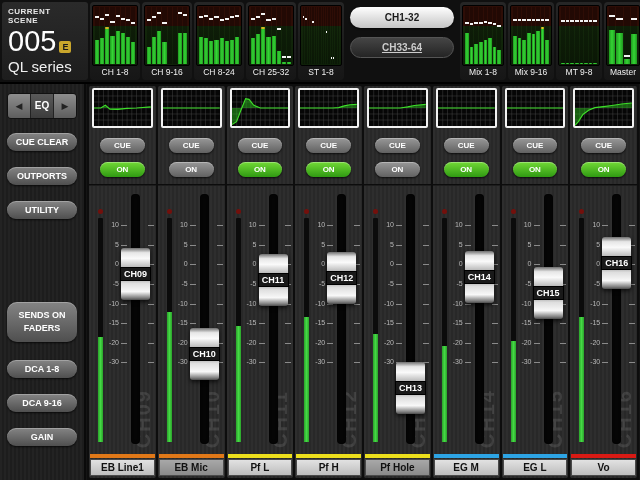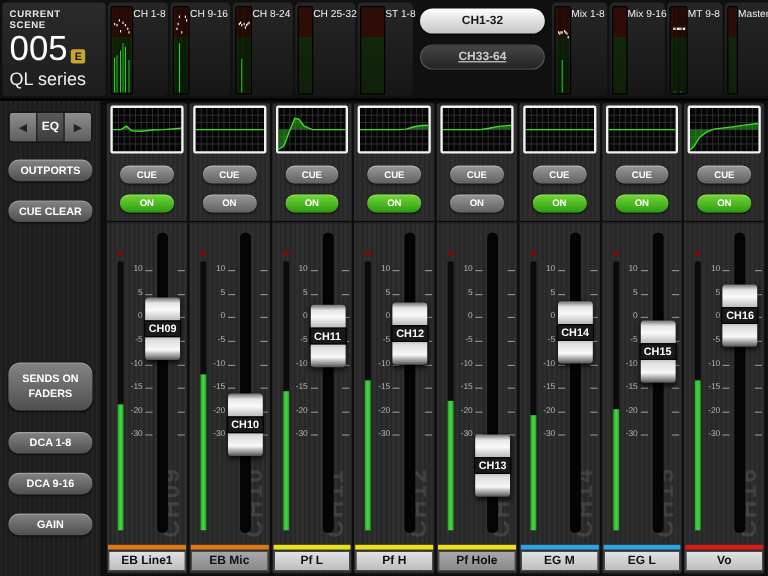--- a/index.html
+++ b/index.html
@@ -13,21 +13,21 @@
                border-radius:3px;padding:5px 6px;box-sizing:border-box;}
   .scene-label{font-size:8px;letter-spacing:.5px;color:#e8e8e8;font-weight:bold;}
   .scene-row{display:flex;align-items:flex-end;gap:3px;margin-top:1px;}
   .scene-number{font-size:29px;line-height:30px;color:#fff;}
   .scene-edit{width:12px;height:12px;background:#c9a62c;border-radius:2px;color:#1a1a1a;
               font-size:9px;font-weight:bold;text-align:center;line-height:12px;margin-bottom:3px;}
   .scene-series{font-size:15px;color:#f0f0f0;margin-top:2px;}
 
   #meter-row{display:flex;gap:2px;flex:1;}
   .mtile{background:linear-gradient(180deg,#262626,#161616);border-radius:4px;
-         display:flex;flex-direction:row;padding:3px 2px 1px;box-sizing:border-box;}
+         display:flex;flex-direction:column;padding:3px 2px 1px;box-sizing:border-box;}
   .mscreen{flex:1;border:1px solid #000;border-radius:2px;position:relative;display:flex;
            align-items:flex-end;gap:1px;padding:1px 2px;box-sizing:border-box;
            background:linear-gradient(180deg,#2e0d06 0%,#2e0d06 34%,#13270b 34%,#0e2008 100%);}
   .mcol{flex:1;position:relative;height:100%;background:rgba(0,0,0,.25);}
   .mfill{position:absolute;bottom:0;left:0;right:0;background:linear-gradient(90deg,#1f9a1f,#35d435,#1f9a1f);}
   .myellow{position:absolute;left:0;right:0;background:linear-gradient(90deg,#9a8a14,#e0c82a,#9a8a14);}
   .mpeak{position:absolute;left:0;right:0;height:2px;background:#f2f2f2;}
   .mlabel{height:13px;font-size:8.5px;color:#f0f0f0;text-align:center;line-height:13px;white-space:nowrap;}
 
   .banks-col{width:112px;flex:0 0 112px;display:flex;flex-direction:column;align-items:center;padding-top:5px;}
@@ -427,22 +427,23 @@
       </div>
   </div>
 
   <div id="sidebar">
     <div class="eq-nav">
       <div class="eq-arrow">◀</div>
       <div class="eq-label">EQ</div>
       <div class="eq-arrow">▶</div>
     </div>
     <div id="sb-main">
+        <div class="sbtn">CUE CLEAR</div>
         <div class="sbtn">OUTPORTS</div>
-        <div class="sbtn">CUE CLEAR</div>
+        <div class="sbtn">UTILITY</div>
       </div>
     <div id="sb-lower">
         <div class="sbtn sbtall">SENDS ON FADERS</div>
         <div class="sbtn">DCA 1-8</div>
         <div class="sbtn">DCA 9-16</div>
         <div class="sbtn">GAIN</div>
       </div>
   </div>
 
   <div id="strips">

